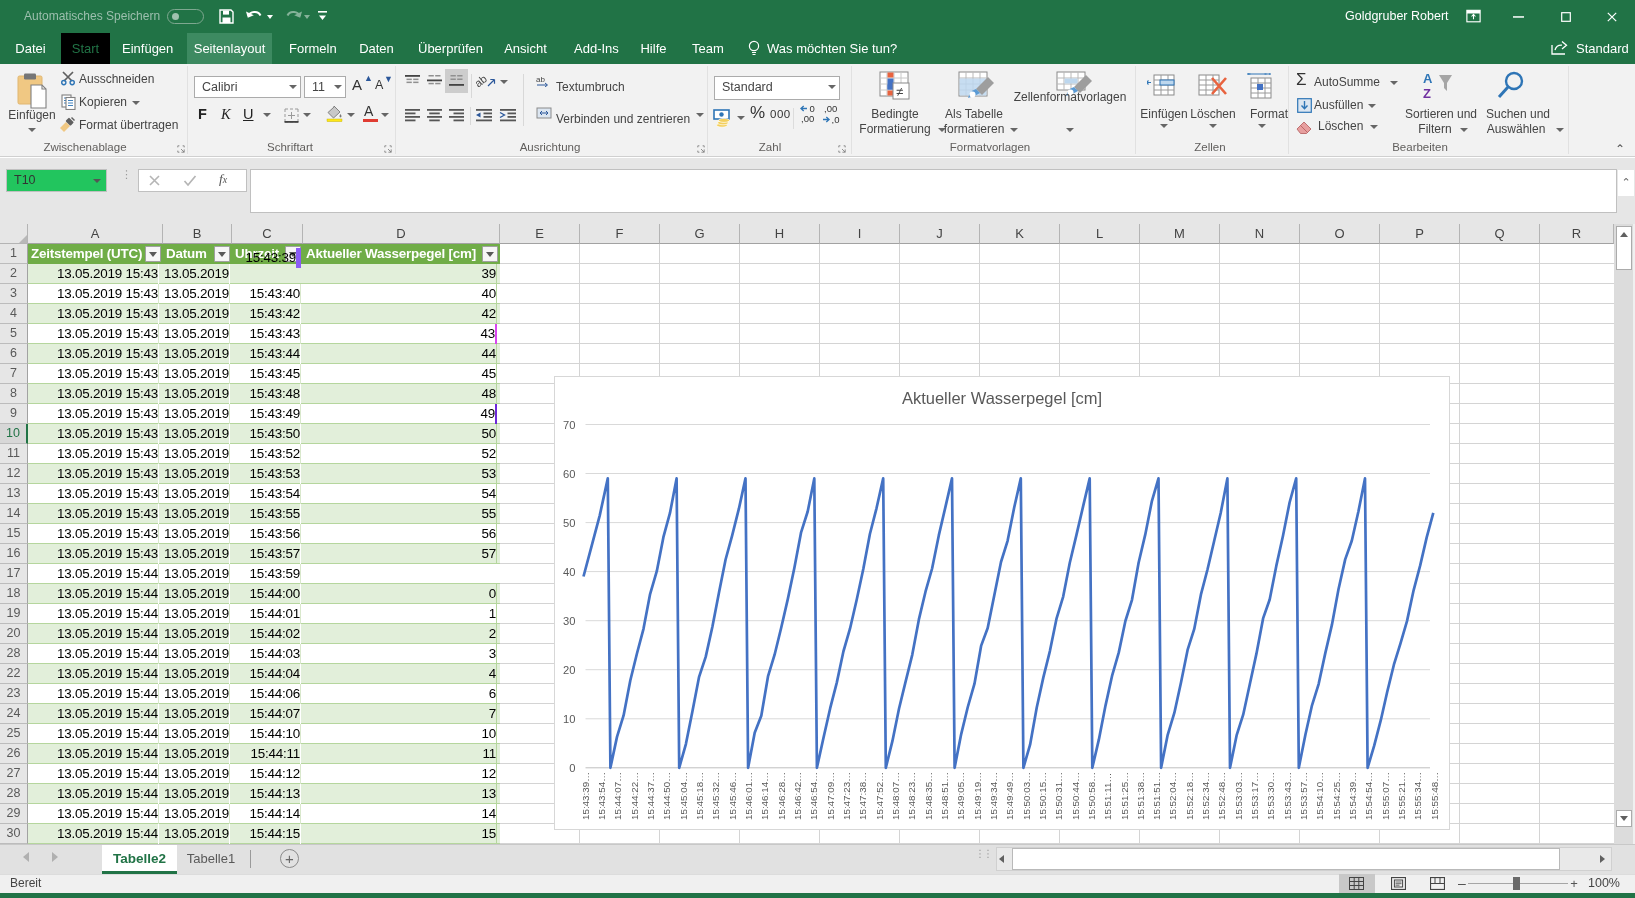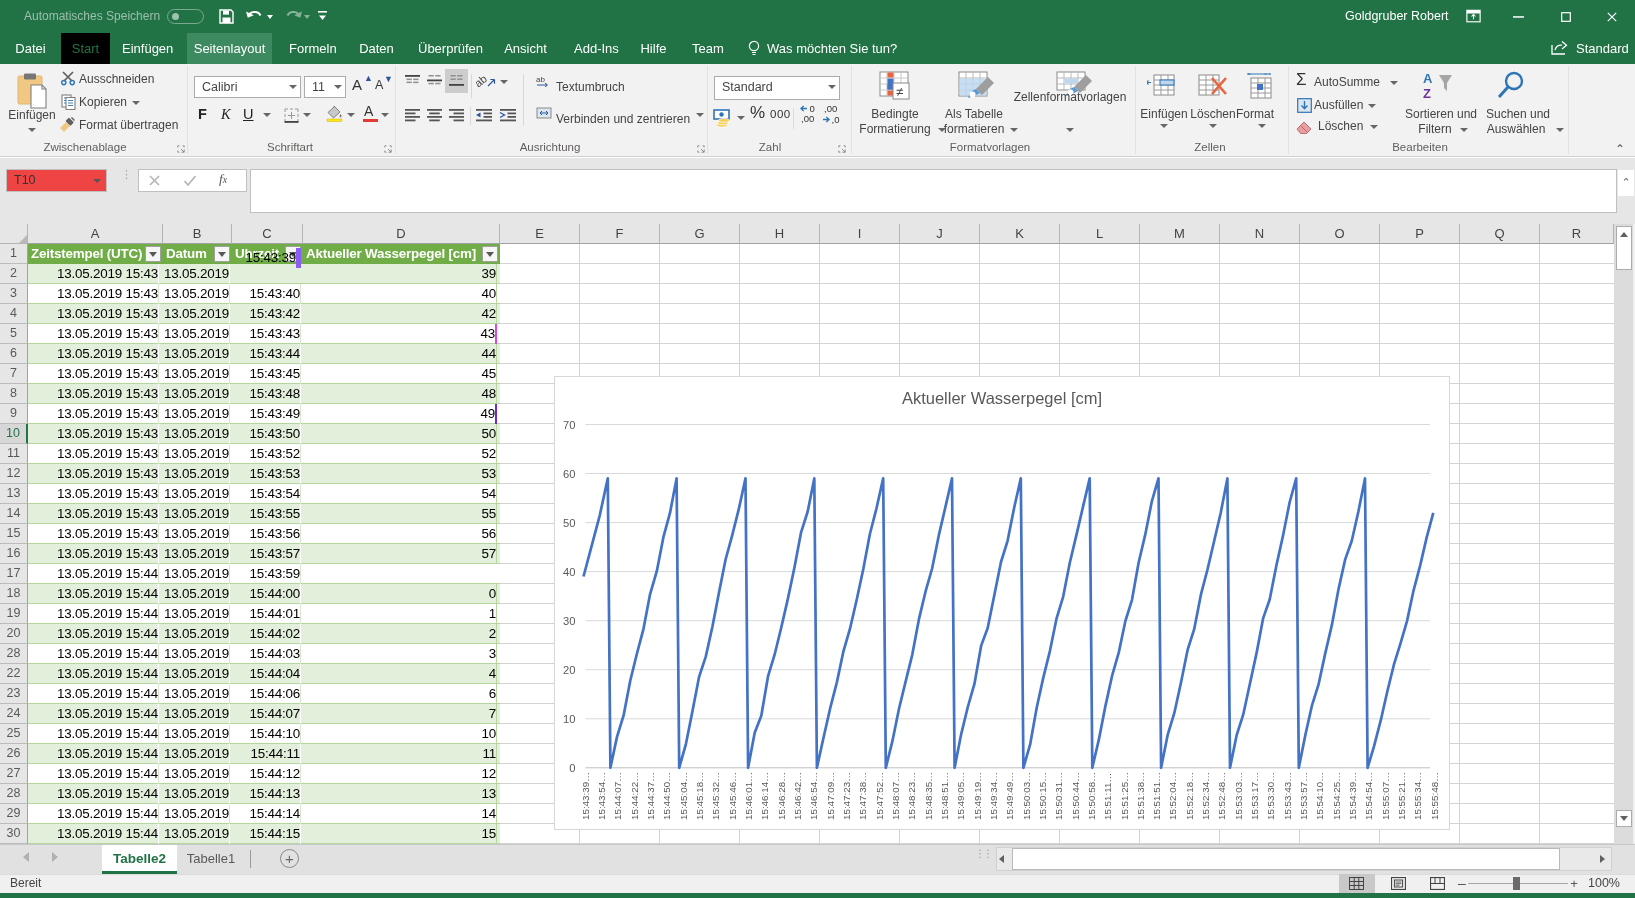--- a/index.html
+++ b/index.html
@@ -313,21 +313,21 @@
         <path d="M1 6 h20 M1 11 h20 M1 16 h20 M8 1 v20 M15 1 v20" stroke="#9a9a9a" stroke-width="1"></path>
       </g>
 <rect x="12" y="12" width="6" height="6" fill="#4472c4"></rect>
 <path d="M3 2 l22 0 m-22 -1 l0 2 m22 -2 l0 2 m-20 -1 l-1.6 0 m18 0 l1.6 0" stroke="#2e75b6" stroke-width="1.1"></path>
 <path d="M5.5 2 l-2 0 m16 0 l2 0" stroke="#2e75b6"></path>
     </svg>
 <div class="ab rtxt" style="left:1136px;top:107px;width:56px;text-align:center">Einfügen</div>
 <div class="carr" style="left:1160px;top:124px"></div>
 <div class="ab rtxt" style="left:1186px;top:107px;width:54px;text-align:center">Löschen</div>
 <div class="carr" style="left:1209px;top:124px"></div>
-<div class="ab rtxt" style="left:1236px;top:107px;width:52px;text-align:left">Format</div>
+<div class="ab rtxt" style="left:1236px;top:107px;width:52px;text-align:right">Format</div>
 <div class="carr" style="left:1258px;top:124px"></div>
 <div class="glabel" style="left:1150px;top:141px;width:120px">Zellen</div>
 <div class="sep" style="left:1288px;top:66px"></div>
 <div class="ab" style="left:1296px;top:70px;font-size:17px;color:#333">Σ</div>
 <div class="ab rtxt" style="left:1314px;top:75px">AutoSumme</div>
 <div class="carr" style="left:1390px;top:81px"></div>
 <svg class="ab" style="left:1297px;top:98px" width="15" height="15" viewBox="0 0 15 15">
 <rect x="0.7" y="0.7" width="13.6" height="13.6" fill="#dce6f1" stroke="#2e75b6" stroke-width="1.2"></rect>
 <path d="M7.5 3 v7 M4.5 7.5 L7.5 10.8 L10.5 7.5" stroke="#2e75b6" stroke-width="1.4" fill="none"></path>
     </svg>
@@ -351,21 +351,21 @@
 <circle cx="17" cy="11" r="8" fill="none" stroke="#2e75b6" stroke-width="2.4"></circle>
 <path d="M11 17 L2 27" stroke="#2e75b6" stroke-width="3"></path>
     </svg>
 <div class="ab rtxt" style="left:1475px;top:107px;width:86px;text-align:center">Suchen und</div>
 <div class="ab rtxt" style="left:1475px;top:122px;width:82px;text-align:center">Auswählen</div>
 <div class="carr" style="left:1556px;top:128px"></div>
 <div class="glabel" style="left:1360px;top:141px;width:120px">Bearbeiten</div>
 <div class="sep" style="left:1568px;top:66px"></div>
 <div class="ab" style="left:1615px;top:142px;font-size:12px;color:#555">⌃</div>
 <div class="ab fbar"></div>
-<div class="ab" style="left:6px;top:169px;width:101px;height:23px;background:#ef4444;border:1px solid #c0c0c0;font-size:12.5px;color:#333;line-height:21px;padding-left:7px">T10</div>
+<div class="ab" style="left:6px;top:169px;width:101px;height:23px;background:#22c55e;border:1px solid #c0c0c0;font-size:12.5px;color:#333;line-height:21px;padding-left:7px">T10</div>
 <div class="carr" style="left:93px;top:179px;border-top-color:#555"></div>
 <div class="ab" style="left:121px;top:172px;width:3px;height:17px;color:#999;font-size:11px;line-height:5px">⋮</div>
 <div class="ab" style="left:138px;top:169px;width:109px;height:23px;background:#fff;border:1px solid #c0c0c0"></div>
 <svg class="ab" style="left:148px;top:174px" width="13" height="13" viewBox="0 0 13 13">
       <path d="M2 2 L11 11 M11 2 L2 11" stroke="#b5b5b5" stroke-width="1.6"></path>
     </svg>
 <svg class="ab" style="left:183px;top:174px" width="14" height="13" viewBox="0 0 14 13">
       <path d="M1.5 7 L5 11 L12.5 2" stroke="#b5b5b5" stroke-width="1.7" fill="none"></path>
     </svg>
 <div class="ab" style="left:219px;top:171px;font-size:13.5px;font-style:italic;font-family:'Liberation Serif',serif;color:#555">f<span style="font-size:10px">x</span></div>

